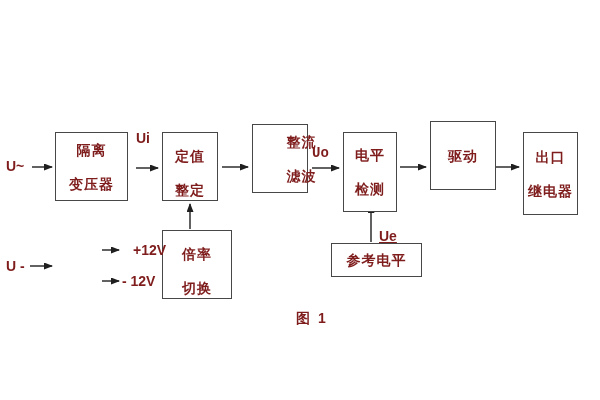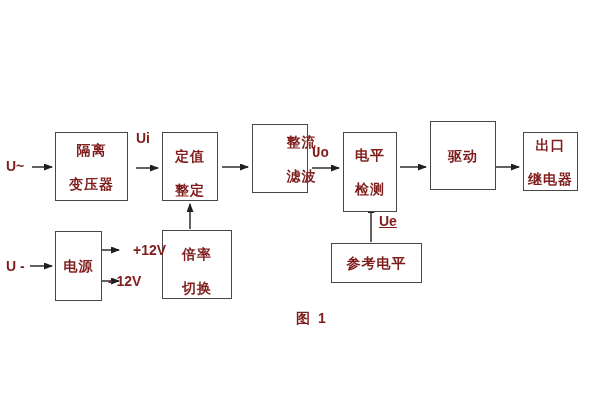--- a/index.html
+++ b/index.html
@@ -104,41 +104,38 @@
 
   <div class="box" style="left:343px; top:88px; width:54px; height:80px;">
     <span class="line">电平</span>
     <span class="line">检测</span>
   </div>
 
   <div class="box" style="left:430px; top:77px; width:66px; height:69px;">
     <span class="line">驱动</span>
   </div>
 
-  <div class="box" style="left:523px; top:88px; width:55px; height:59px;">
+  <div class="box" style="left:523px; top:88px; width:55px; height:83px;">
     <span class="line">出口</span>
     <span class="line">继电器</span>
   </div>
 
-  <div class="box" style="left:55px; top:187px; width:47px; height:70px;">
-    <span class="line">电源</span>
-  </div>
 
   <div class="box" style="left:162px; top:186px; width:70px; height:69px;justify-content:flex-end;">
     <span class="line">倍率</span>
     <span class="line">切换</span>
   </div>
 
-  <div class="box" style="left:331px; top:199px; width:91px; height:40px; gap:0;">
+  <div class="box" style="left:331px; top:199px; width:91px; height:34px; gap:0;">
     <span class="line">参考电平</span>
   </div>
 
   <div class="sig" style="left:6px;  top:114px;">U~</div>
   <div class="sig" style="left:136px; top:86px;">Ui</div>
   <div class="sig" style="left:312px; top:101px;font-family:Liberation Mono, monospace;">Uo</div>
-  <div class="sig" style="left:379px; top:169px;text-decoration:underline;">Ue</div>
+  <div class="sig" style="left:379px; top:184px;text-decoration:underline;">Ue</div>
   <div class="sig" style="left:133px; top:198px;">+12V</div>
-  <div class="sig" style="left:108px; top:229px;">- 12V</div>
+  <div class="sig" style="left:122px; top:229px;">- 12V</div>
   <div class="sig" style="left:6px;  top:214px;">U -</div>
 
   <div class="caption">图 1</div>
 
 </div>
 
 </body></html>

